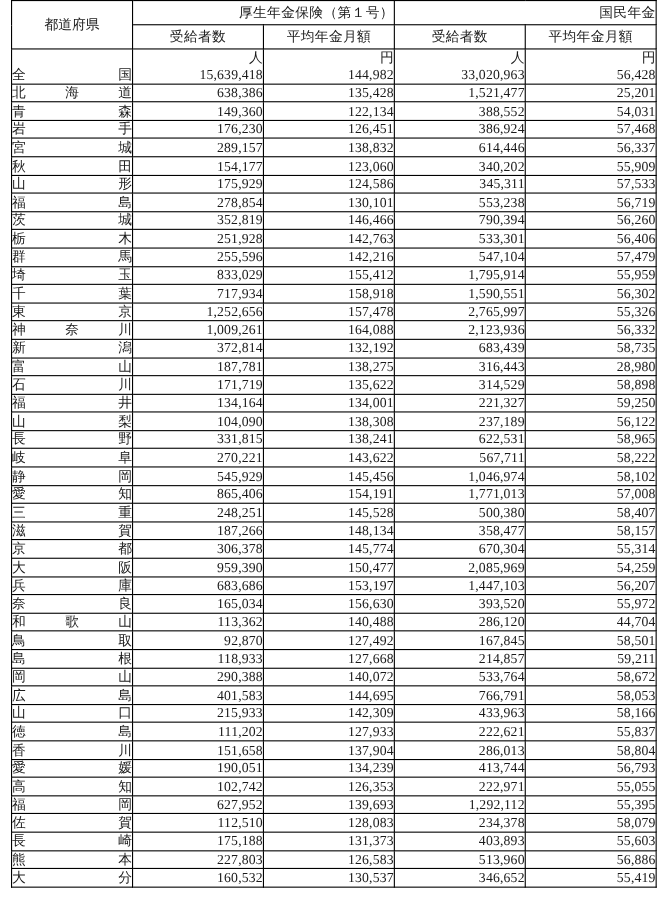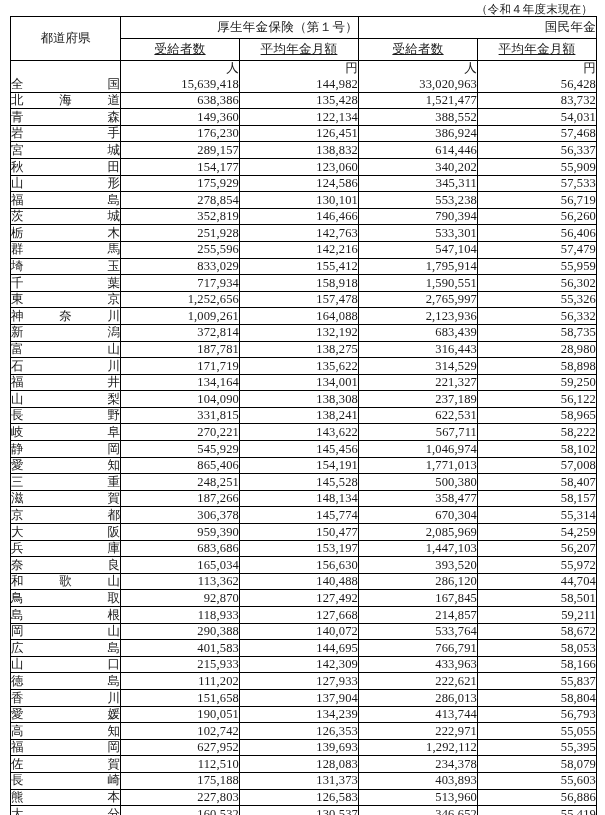--- a/index.html
+++ b/index.html
@@ -48,21 +48,21 @@
   col.c-pref{width:110px;}
   col.c-num{width:119px;}
   
   .hdr-group,.hdr-sub,.hdr-pref{
     text-align:center;
     font-size:12.5px;
     height:21px;
   }
   .hdr-pref{height:42px;margin-top:23px;}
   .hdr-group{letter-spacing:0.3px;text-align:right;}
-  .hdr-sub{letter-spacing:0.3px;text-decoration:underline;}
+  .hdr-sub{letter-spacing:0.3px;}
   
   .vdiv-left{border-right:1.4px solid #000 !important;}
   .vdiv-right{border-left:1.4px solid #000 !important;}
   
   .pref{
     height:15.6px;
     padding:0 4px 0 3px;
     font-size:12.5px;
   }
   .pref span.spread{
@@ -86,23 +86,20 @@
   .unit td{height:15px;}
   
   tr.grp-end > td{border-bottom:1.4px solid #000;}
   tr.total > td{border-bottom:1.4px solid #000;}
 </style>
 </head>
 <body>
 
 <div id="page">
 
-  <div class="caption-row">
-    <span>（令和４年度末現在）</span>
-  </div>
 
   <table class="stat">
     <colgroup>
       <col class="c-pref">
       <col class="c-num">
         <col class="c-num">
       <col class="c-num">
         <col class="c-num">
     </colgroup>
     <thead>
@@ -142,21 +139,21 @@
           <td class="pref">
             <span class="spread">
               <i>北</i>
               <i>海</i>
               <i>道</i>
             </span>
           </td>
           <td class="num">638,386</td>
           <td class="num vdiv-left">135,428</td>
           <td class="num vdiv-right">1,521,477</td>
-          <td class="num">83,732</td>
+          <td class="num">25,201</td>
         </tr>
         <tr>
           <td class="pref">
             <span class="spread">
               <i>青</i>
               <i>森</i>
             </span>
           </td>
           <td class="num">149,360</td>
           <td class="num vdiv-left">122,134</td>

